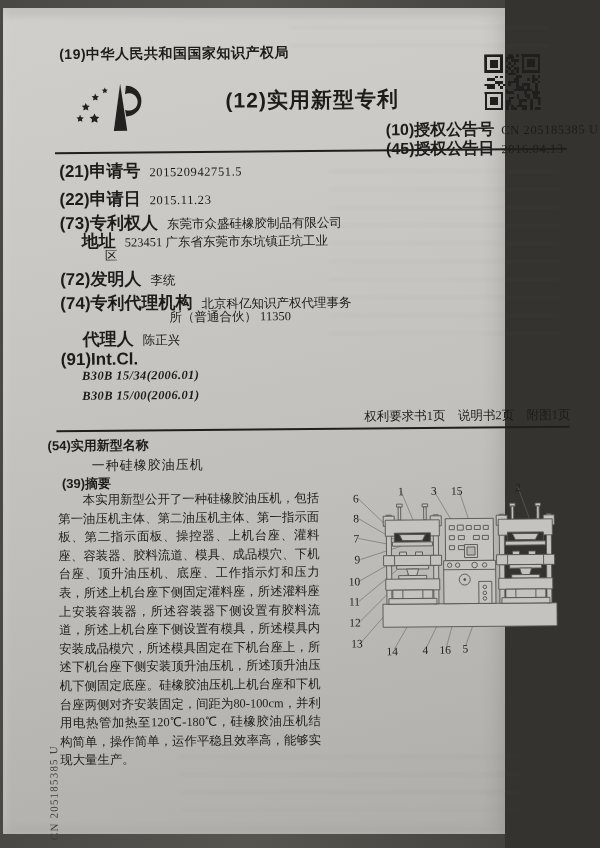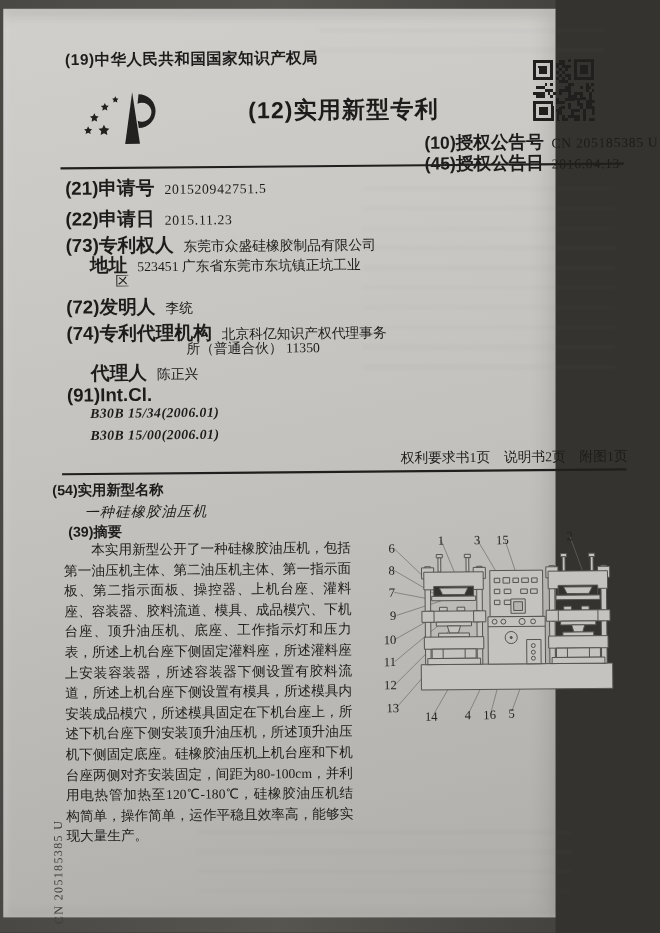--- a/index.html
+++ b/index.html
@@ -338,21 +338,21 @@
       <span class="lbl">(91)Int.Cl.</span>
     </div>
     <div class="abs icl" style="left:82px;top:367px;">B30B 15/34(2006.01)</div>
     <div class="abs icl" style="left:82px;top:387px;">B30B 15/00(2006.01)</div>
 
     <div class="abs pages" style="left:364px;top:409px;">权利要求书1页　说明书2页　附图1页</div>
 
     <div class="abs rule" style="left:56px;top:428px;width:513px;"></div>
 
     <div class="abs sec-label" style="left:47px;top:435px;">(54)实用新型名称</div>
-    <div class="abs invention-title" style="left:76px;top:455px;font-style:italic;">一种硅橡胶油压机</div>
+    <div class="abs invention-title" style="left:91px;top:455px;">一种硅橡胶油压机</div>
     <div class="abs sec-label" style="left:61px;top:473px;">(39)摘要</div>
     <div class="abs abstract">本实用新型公开了一种硅橡胶油压机，包括第一油压机主体、第二油压机主体、第一指示面板、第二指示面板、操控器、上机台座、灌料座、容装器、胶料流道、模具、成品模穴、下机台座、顶升油压机、底座、工作指示灯和压力表，所述上机台座下侧固定灌料座，所述灌料座上安装容装器，所述容装器下侧设置有胶料流道，所述上机台座下侧设置有模具，所述模具内安装成品模穴，所述模具固定在下机台座上，所述下机台座下侧安装顶升油压机，所述顶升油压机下侧固定底座。硅橡胶油压机上机台座和下机台座两侧对齐安装固定，间距为80-100cm，并利用电热管加热至120℃-180℃，硅橡胶油压机结构简单，操作简单，运作平稳且效率高，能够实现大量生产。</div>
 
     <svg id="fig" class="abs" style="left:330px;top:470px;" width="250" height="220" viewBox="0 0 250 220">
       <defs>
         <g id="press" stroke="#56534f" stroke-width="0.9" fill="#c4c3c0">
           <rect x="14.5" y="0" width="5.5" height="3"></rect>
           <rect x="40" y="0" width="5.5" height="3"></rect>
           <rect x="16" y="3" width="2.5" height="13"></rect>
           <rect x="41.5" y="3" width="2.5" height="13"></rect>

